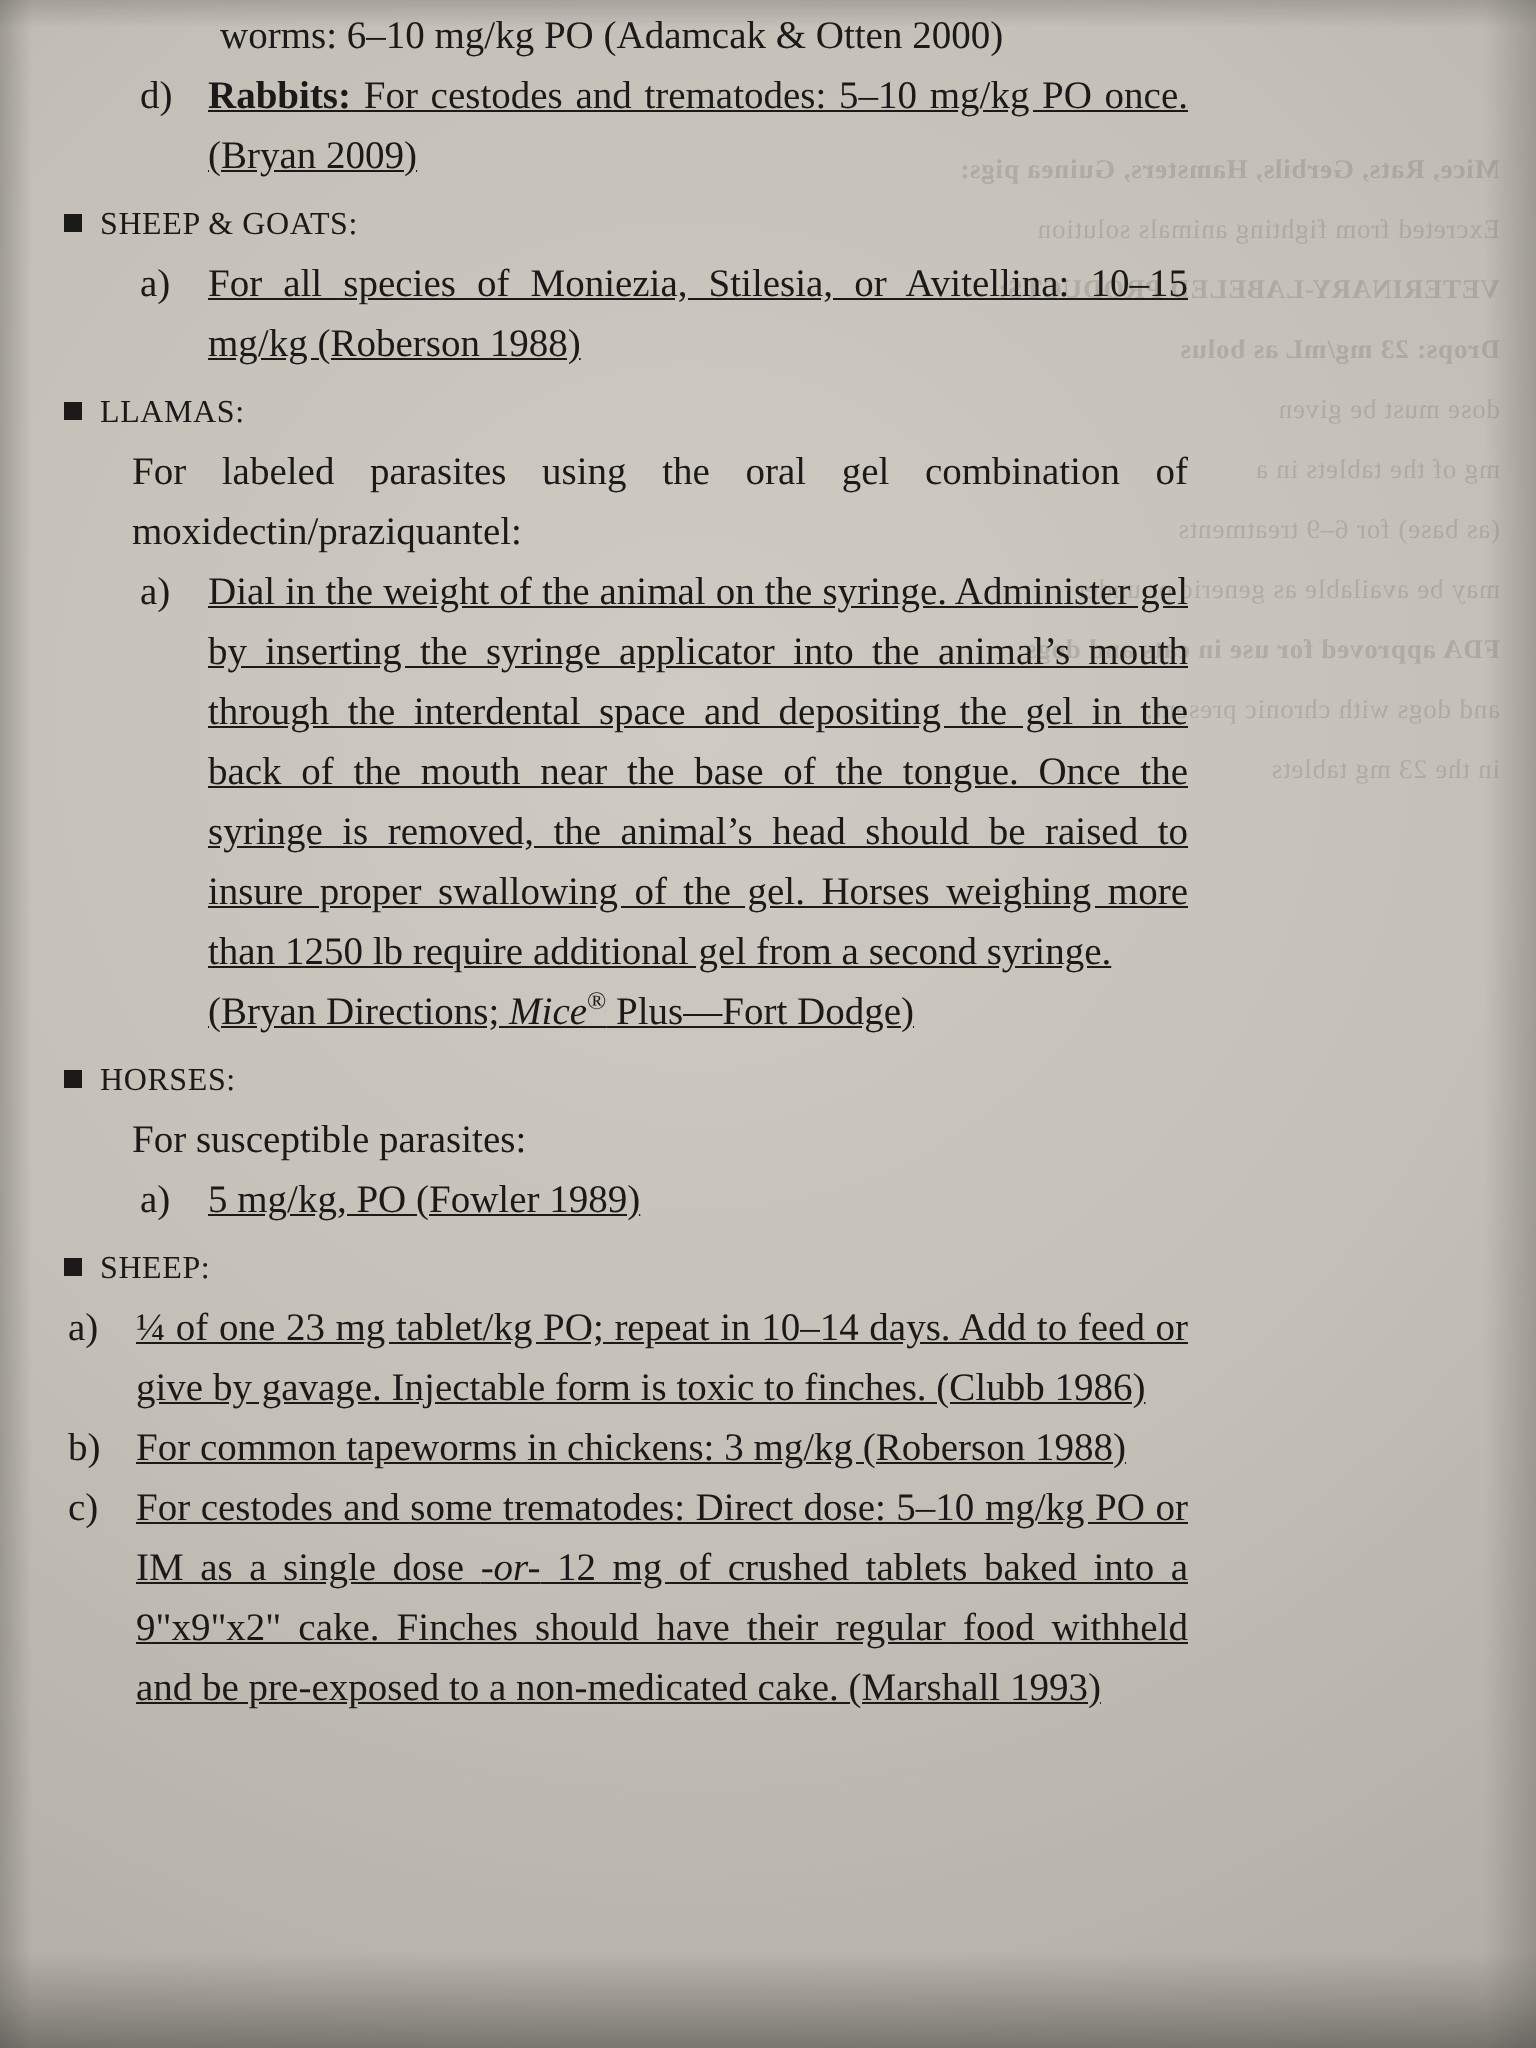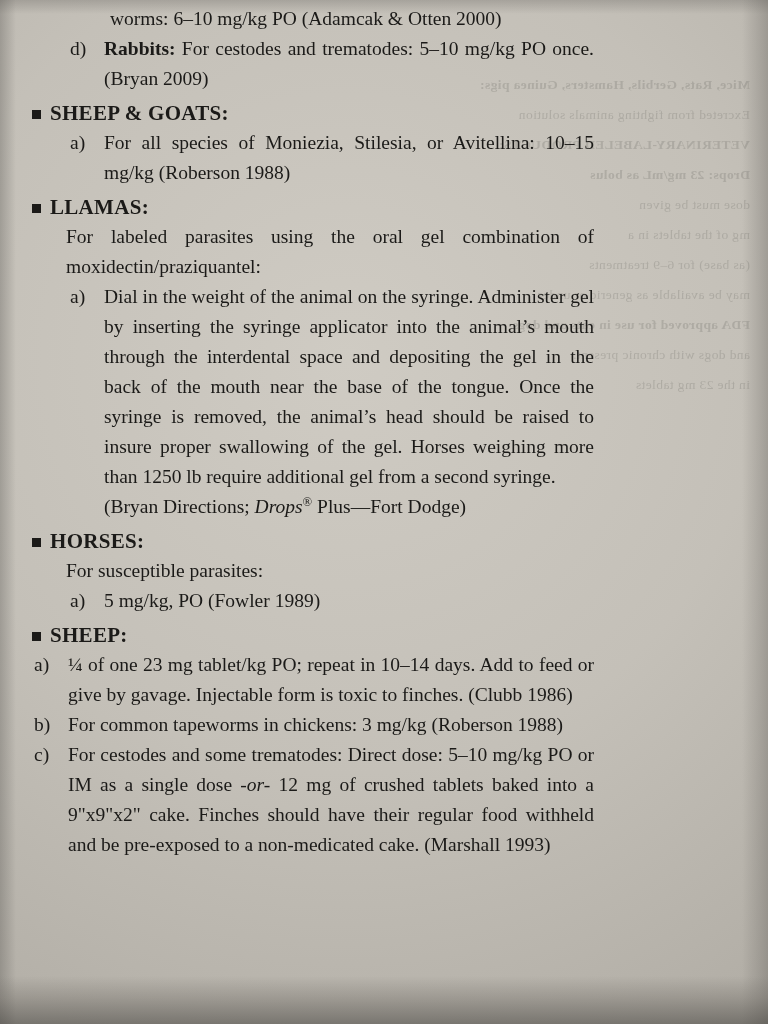--- a/index.html
+++ b/index.html
@@ -63,32 +63,33 @@
     padding-left: 0;
     display: flex;
     align-items: flex-start;
   }
   .item .marker {
     flex: 0 0 auto;
     text-align: left;
   }
   .item .body {
     flex: 1 1 auto;
+    text-decoration: underline;
   }
   .item.indent-a { margin-left: 52px; }
   .item.indent-a .marker { width: 34px; }
   .item.indent-b { margin-left: 16px; }
   .item.indent-b .marker { width: 34px; }
 
   .justify { text-align: justify; text-justify: inter-word; }
   .bold { font-weight: bold; }
   .italic { font-style: italic; }
   .smallcapsheading {
-    font-weight: bold;
-    font-size: 21px;
+    font-weight: normal;
+    font-size: 16px;
     letter-spacing: 0.3px;
   }
 
   .section-head {
     display: flex;
     align-items: baseline;
     margin: 4px 0 0 14px;
   }
   .section-head .bullet {
     display: inline-block;
@@ -183,21 +184,21 @@
 
     <div class="section-head">
       <span class="bullet"></span>
       <span class="smallcapsheading">LLAMAS:</span>
     </div>
     <div class="sub-lead justify">For labeled parasites using the oral gel combination of moxidectin/praziquantel:</div>
     <div class="item indent-a">
       <span class="marker">a)</span>
       <span class="body">
         <span class="justify" style="display:block">Dial in the weight of the animal on the syringe. Administer gel by inserting the syringe applicator into the animal’s mouth through the interdental space and depositing the gel in the back of the mouth near the base of the tongue. Once the syringe is removed, the animal’s head should be raised to insure proper swallowing of the gel. Horses weighing more than 1250 lb require additional gel from a second syringe.</span>
-        <span style="display:block"><span>(Bryan Directions; </span><span class="italic">Drops</span><span class="sup">®</span><span> Plus—Fort Dodge)</span></span>
+        <span style="display:block"><span>(Bryan Directions; </span><span class="italic">Mice</span><span class="sup">®</span><span> Plus—Fort Dodge)</span></span>
       </span>
     </div>
 
     <div class="section-head">
       <span class="bullet"></span>
       <span class="smallcapsheading">HORSES:</span>
     </div>
     <div class="sub-lead">For susceptible parasites:</div>
     <div class="item indent-a">
       <span class="marker">a)</span>

